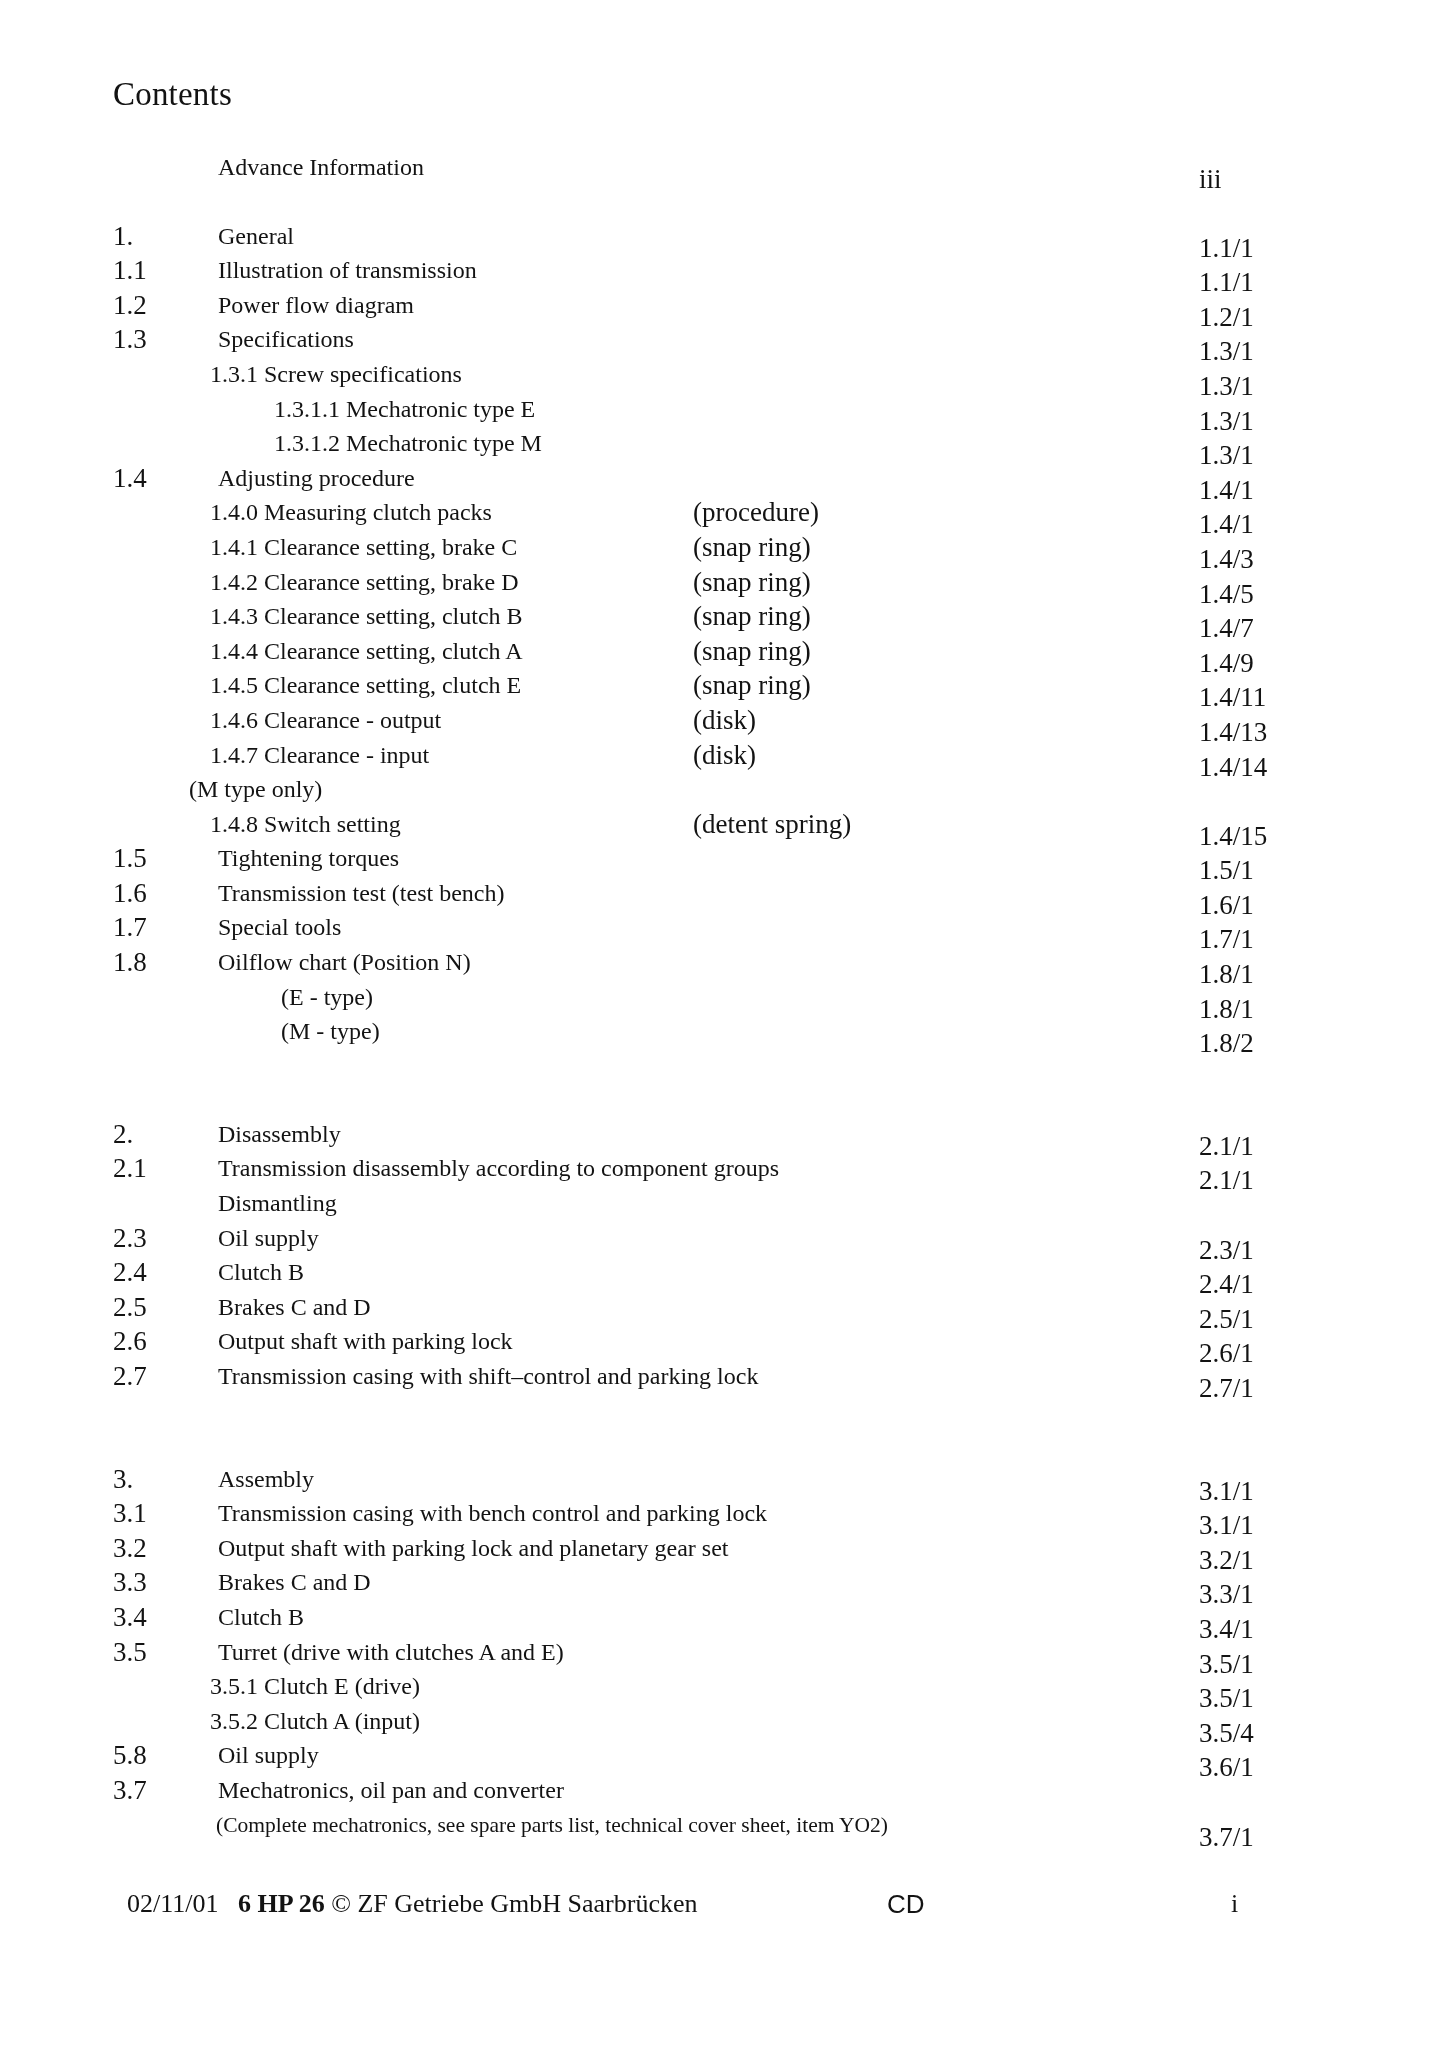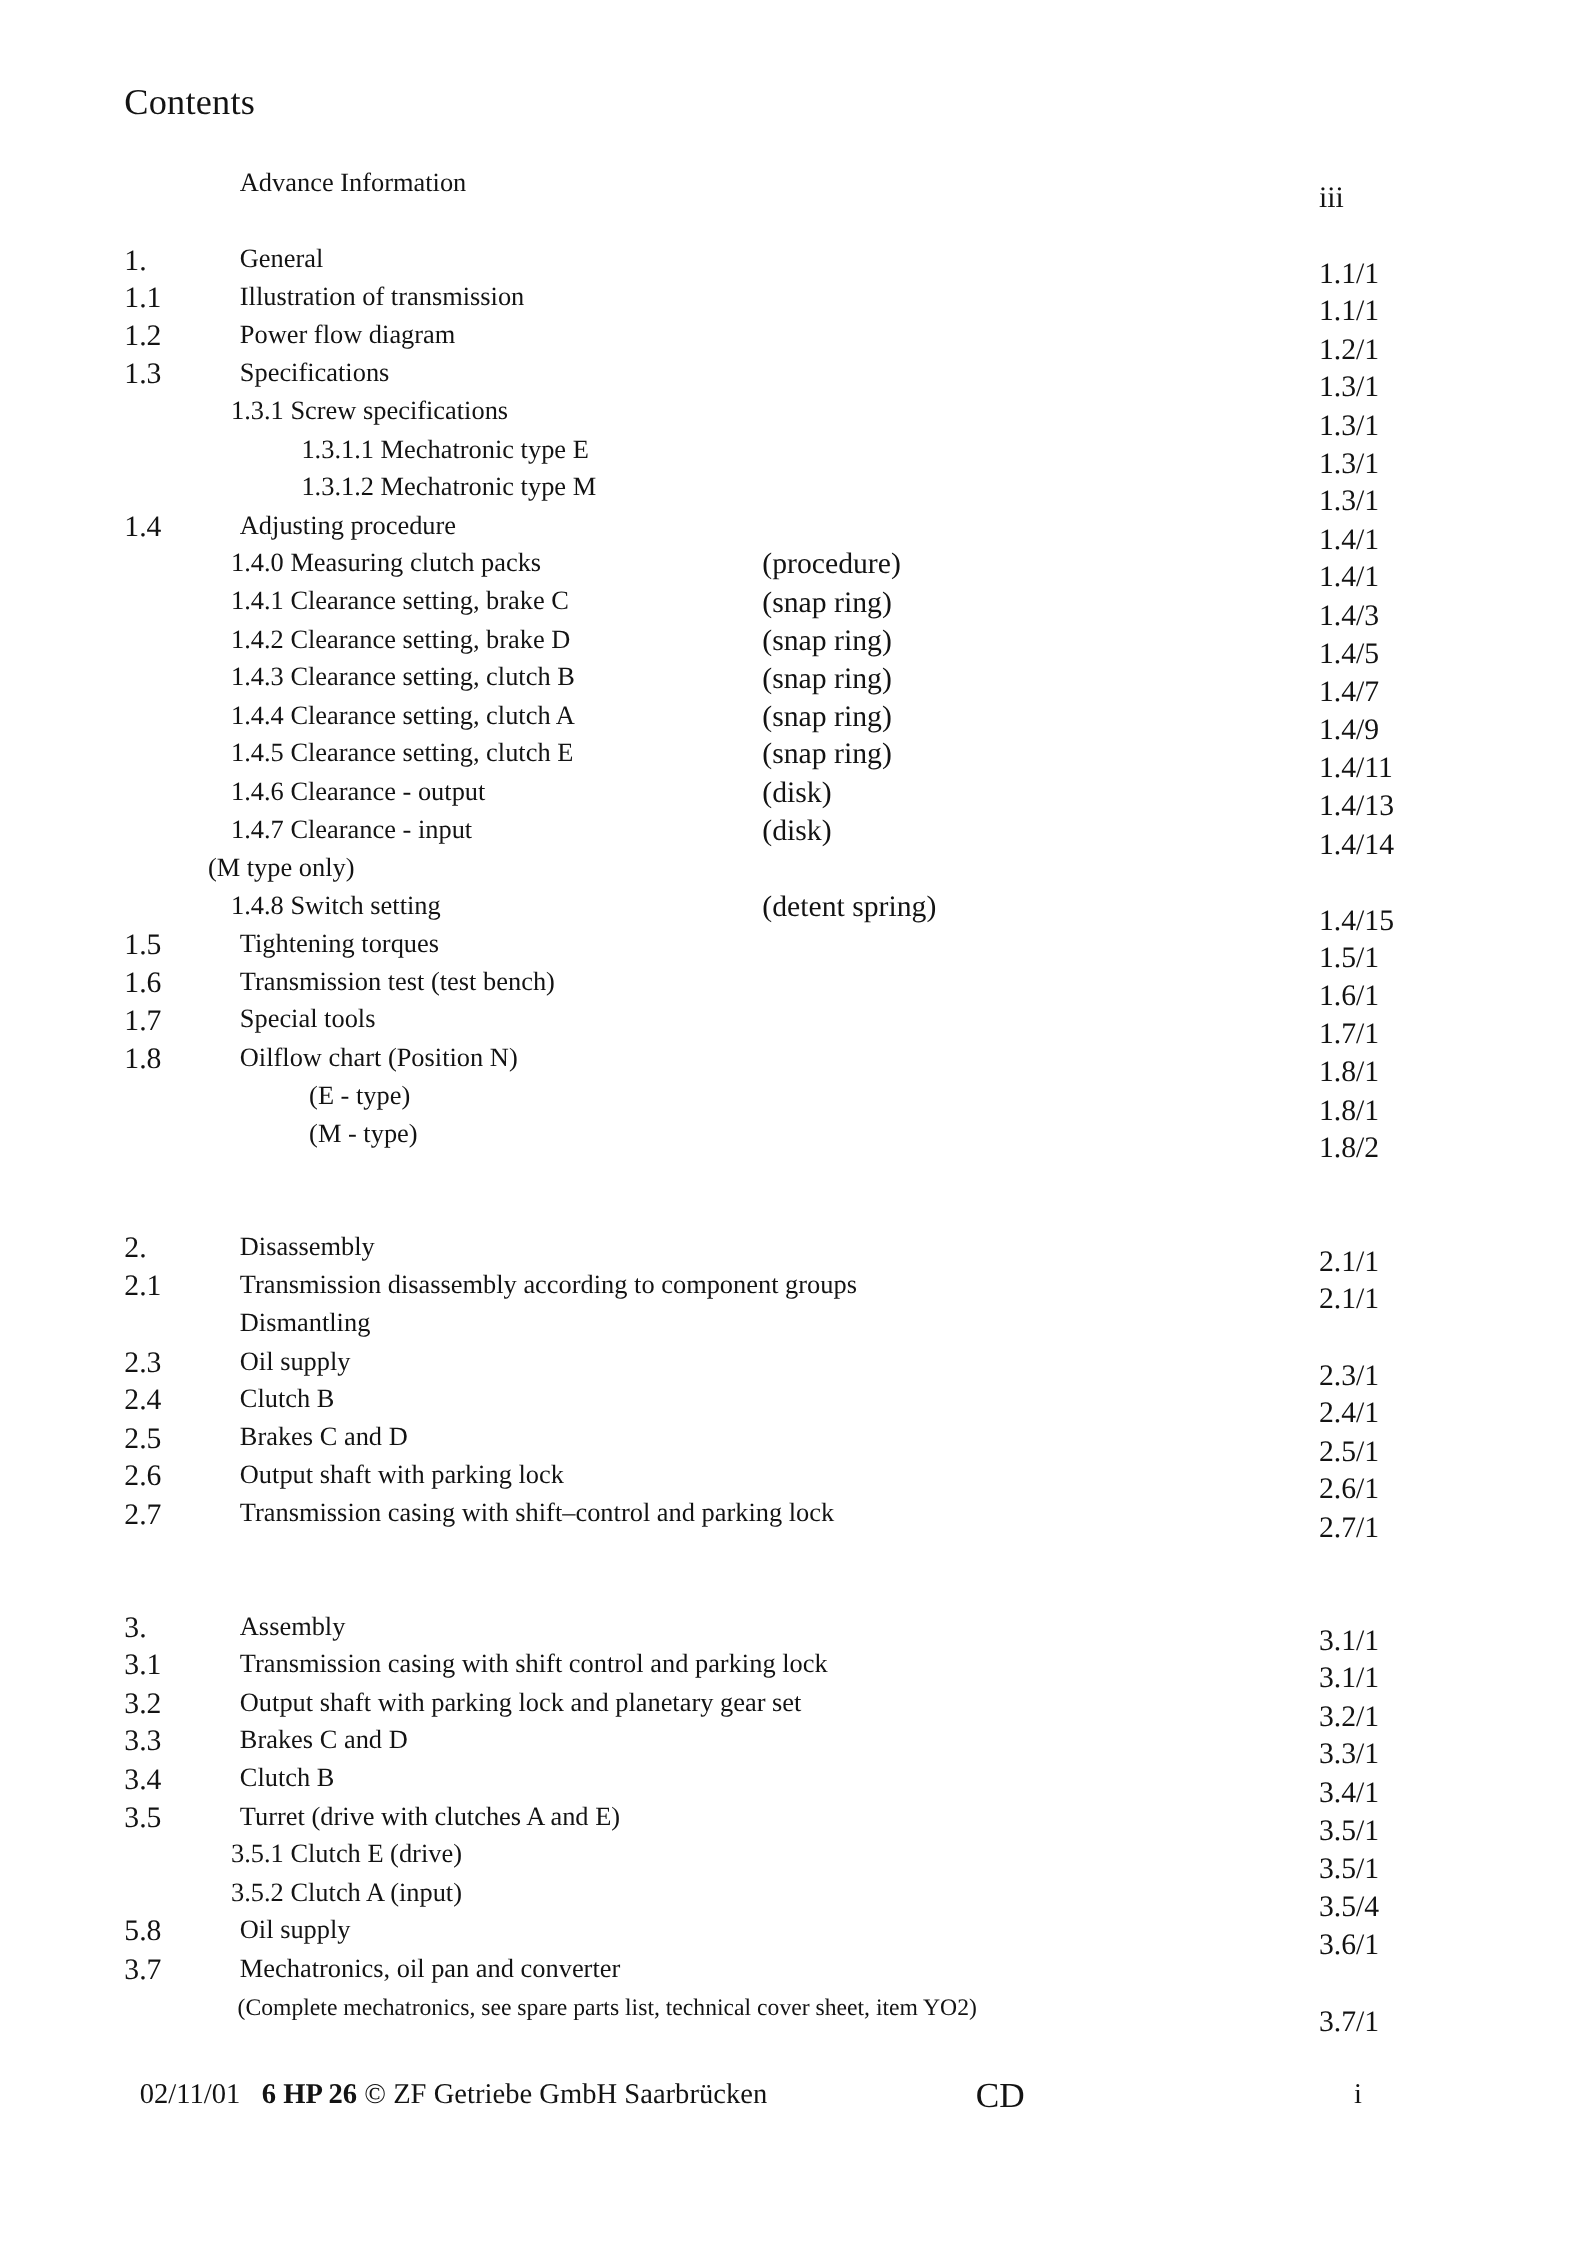--- a/index.html
+++ b/index.html
@@ -100,22 +100,22 @@
     top: 0;
     font-size: 26px;
     line-height: 40px;
     white-space: nowrap;
   }
   .footer-main b { font-weight: bold; }
   .footer-cd {
     position: absolute;
     left: 887px;
     top: 0;
-    font-family: Liberation Serif, serif;
-    font-size: 32px;
+    font-family: Liberation Sans, sans-serif;
+    font-size: 26px;
     line-height: 40px;
     white-space: nowrap;
   }
   .footer-pg {
     position: absolute;
     left: 1231px;
     top: 0;
     font-size: 26px;
     line-height: 40px;
     white-space: nowrap;
@@ -287,21 +287,21 @@
         <span class="pg">2.7/1</span>
       </div>
       <div class="spacer-xl"></div>
       <div class="row">
         <span class="num">3.</span>
         <span class="label lv0">Assembly</span>
         <span class="pg">3.1/1</span>
       </div>
       <div class="row">
         <span class="num">3.1</span>
-        <span class="label lv0">Transmission casing with shift control and parking lock</span>
+        <span class="label lv0">Transmission casing with bench control and parking lock</span>
         <span class="pg">3.1/1</span>
       </div>
       <div class="row">
         <span class="num">3.2</span>
         <span class="label lv0">Output shaft with parking lock and planetary gear set</span>
         <span class="pg">3.2/1</span>
       </div>
       <div class="row">
         <span class="num">3.3</span>
         <span class="label lv0">Brakes C and D</span>

